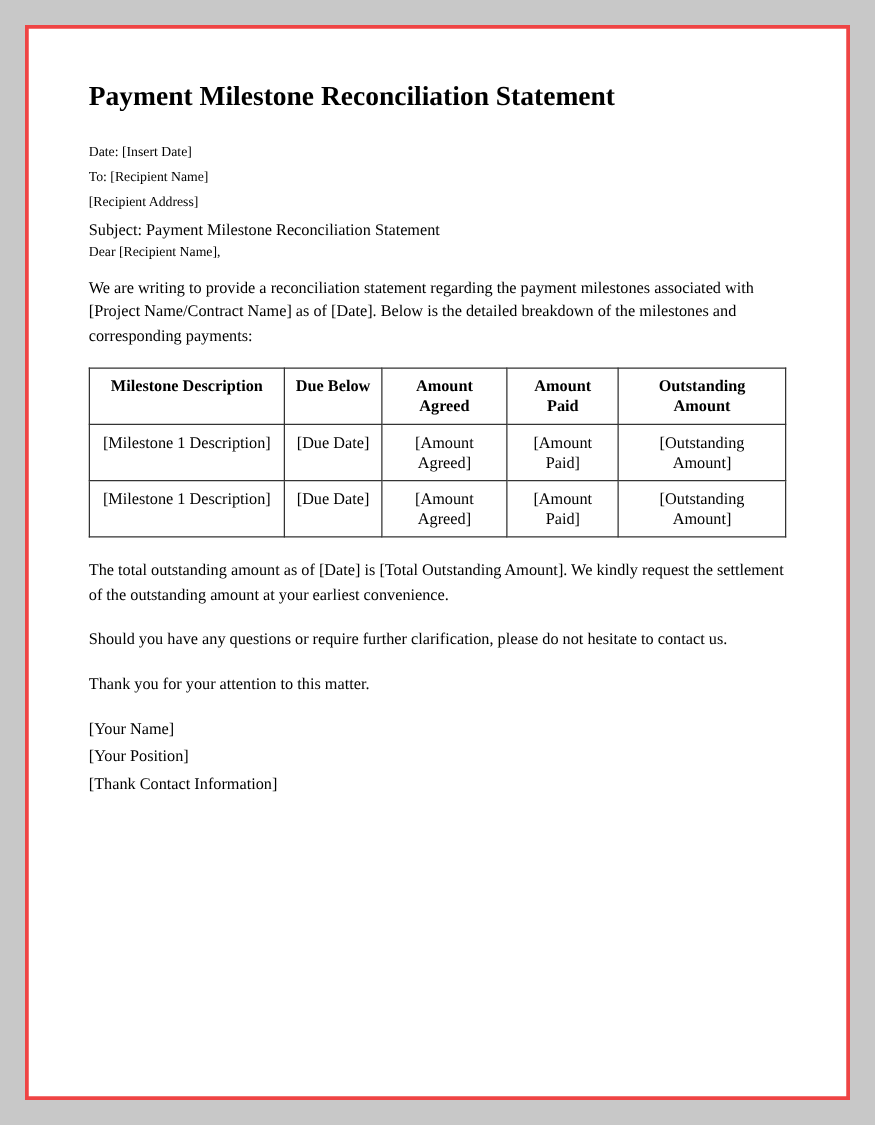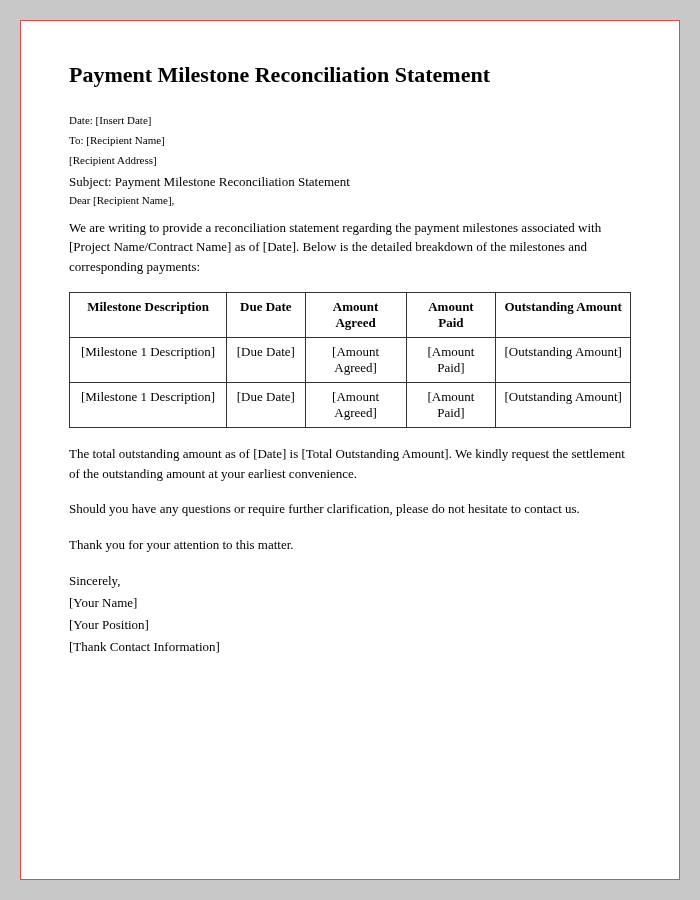--- a/index.html
+++ b/index.html
@@ -16,21 +16,21 @@
       min-height: 900px;
       padding: 20px;
       font-family: Georgia, 'Times New Roman', serif;
     }
 
     .document {
       background: #ffffff;
       width: 660px;
       min-height: 860px;
       padding: 40px 48px;
-      border: 1px solid #ef4444;
+      border: 3px solid #ef4444;
     }
 
     .doc-title {
       font-size: 22px;
       font-weight: bold;
       margin-bottom: 24px;
       line-height: 1.3;
     }
 
     .meta-line {
@@ -100,21 +100,21 @@
   <p class="meta-line">[Recipient Address]</p>
   <p class="subject-line">Subject: Payment Milestone Reconciliation Statement</p>
   <p class="greeting">Dear [Recipient Name],</p>
 
   <p class="body-para">We are writing to provide a reconciliation statement regarding the payment milestones associated with [Project Name/Contract Name] as of [Date]. Below is the detailed breakdown of the milestones and corresponding payments:</p>
 
   <table class="milestone-table">
     <thead>
       <tr>
         <th class="col-milestone">Milestone Description</th>
-        <th class="col-due">Due Date</th>
+        <th class="col-due">Due Below</th>
         <th class="col-agreed">Amount Agreed</th>
         <th class="col-paid">Amount Paid</th>
         <th class="col-outstanding">Outstanding Amount</th>
       </tr>
     </thead>
     <tbody id="table-body">
     <tr>
       <td>[Milestone 1 Description]</td>
       <td>[Due Date]</td>
       <td>[Amount Agreed]</td>
@@ -129,19 +129,18 @@
       <td>[Outstanding Amount]</td>
     </tr>
       </tbody>
   </table>
 
   <p class="body-para">The total outstanding amount as of [Date] is [Total Outstanding Amount]. We kindly request the settlement of the outstanding amount at your earliest convenience.</p>
   <p class="body-para">Should you have any questions or require further clarification, please do not hesitate to contact us.</p>
   <p class="body-para">Thank you for your attention to this matter.</p>
 
   <div class="closing">
-    <p>Sincerely,</p>
     <p>[Your Name]</p>
     <p>[Your Position]</p>
     <p>[Thank Contact Information]</p>
   </div>
 
 </div>
 
 </body></html>

